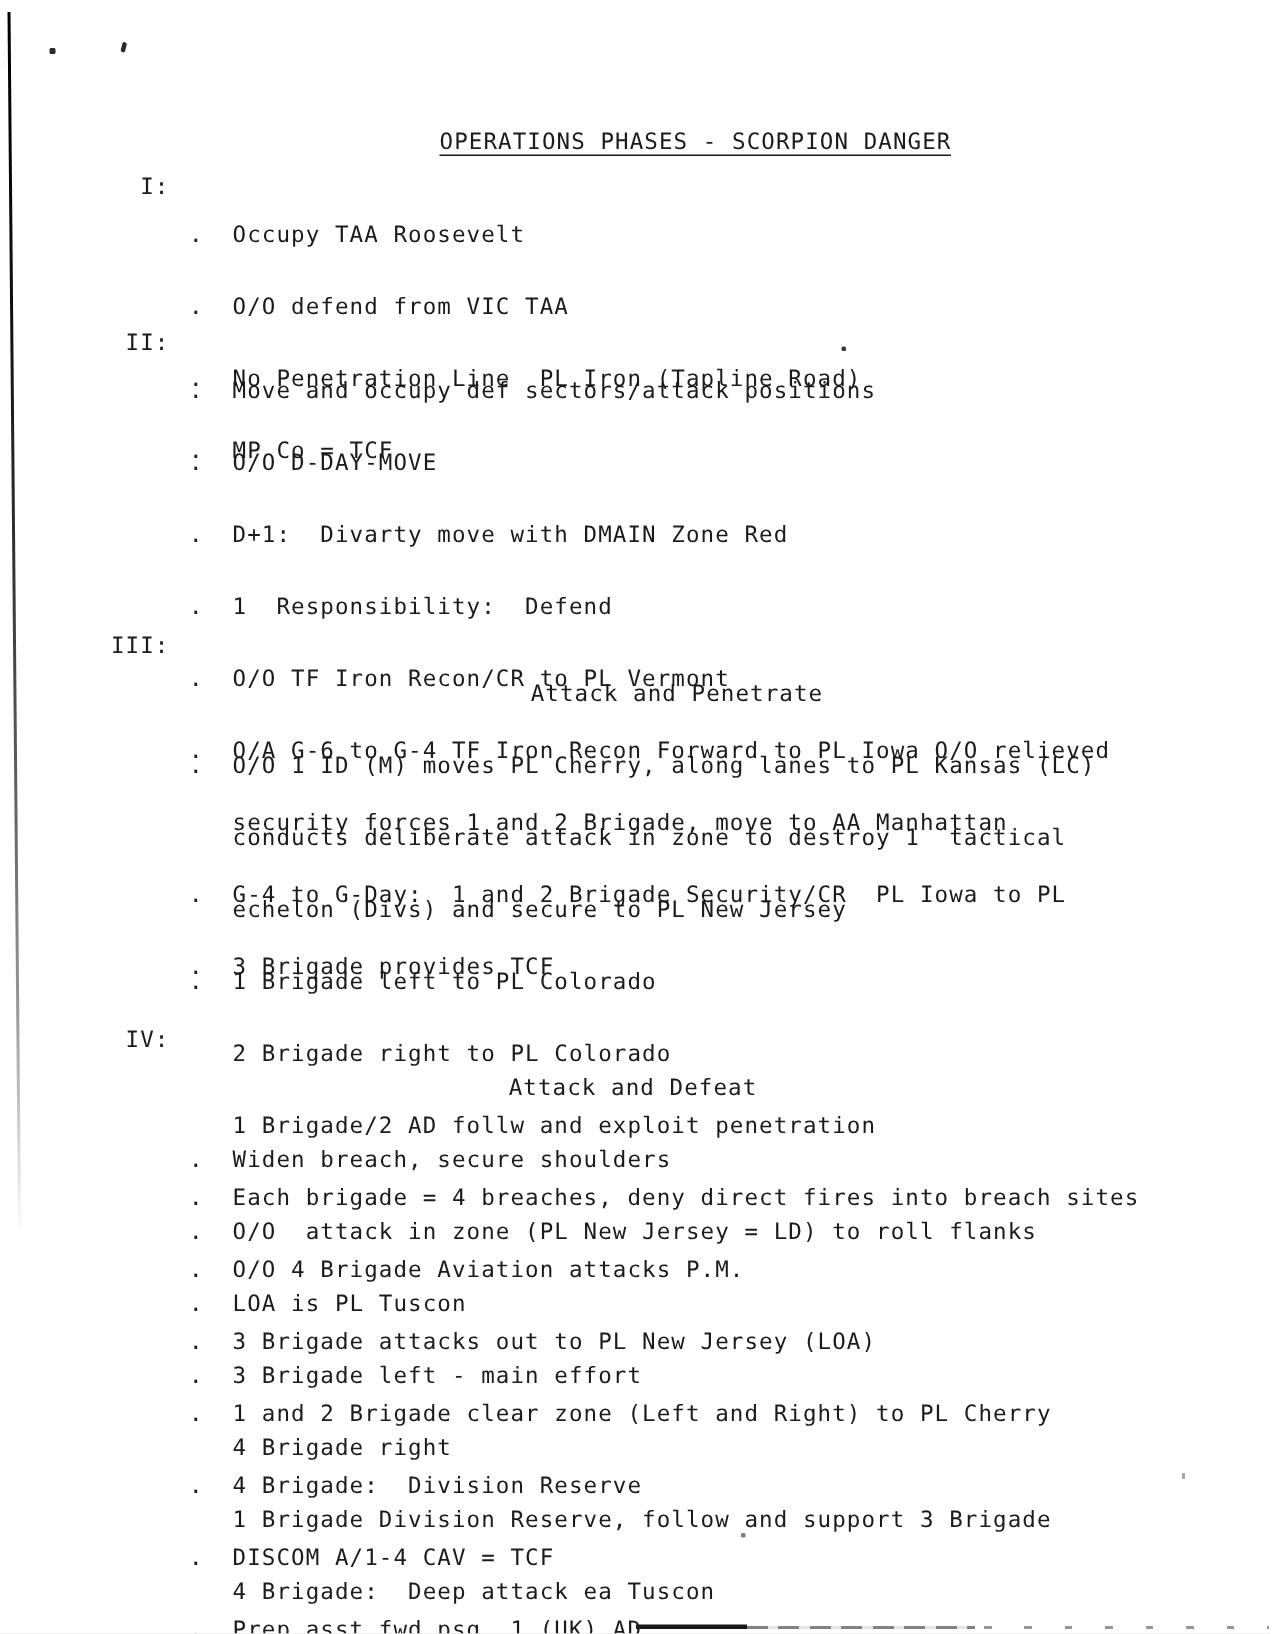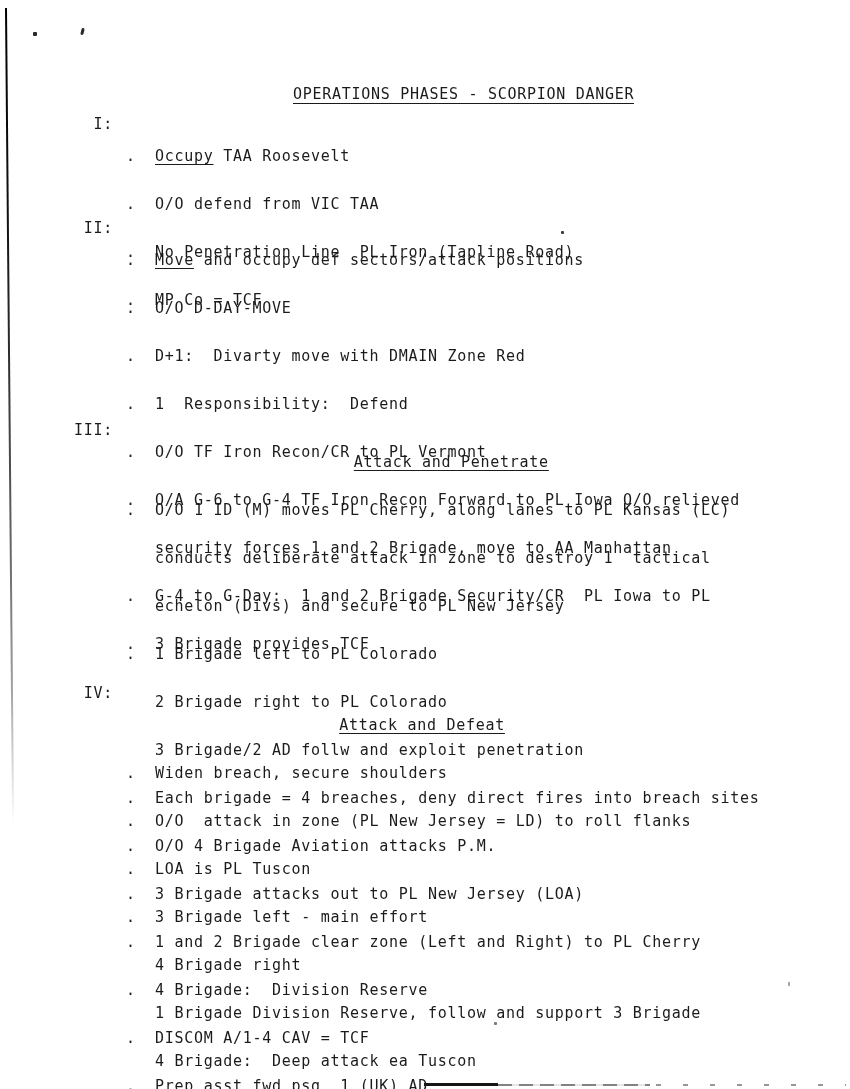--- a/index.html
+++ b/index.html
@@ -15,21 +15,21 @@
   .title span { display:inline-block; border-bottom:1.6px solid var(--ink,#1b1b1b); padding-bottom:1px; }
 
   .phase  { position:absolute; left:0; width:850px; }
   #ph1 { top:116px; } #ph2 { top:220px; } #ph3 { top:422px; } #ph4 { top:685px; }
   .plabel { position:absolute; left:36px; top:0; width:77px; text-align:right; white-space:pre; }
   .pc     { position:absolute; left:126px; top:0; white-space:pre; }
   .ln     { height:16px; white-space:pre; }
   .b      { display:inline-block; width:29px; }
   .c      { padding-left:29px; }
   .hdr    { padding-left:17px;text-align:center; }
-  .u      { text-decoration:underline; text-decoration-thickness:1.3px; text-underline-offset:2.5px; }
+  .u      { text-decoration-thickness:1.3px; text-underline-offset:2.5px; }
 
   
   .vline {
     position:absolute; left:5px; top:8px; width:1.7px; height:815px;
     transform:rotate(-0.5deg); transform-origin:top left;
     background:linear-gradient(to bottom,#000 0%,#101010 25%,#333 45%,#666 66%,#9a9a9a 82%,rgba(150,150,150,0) 100%);
   }
   .speck1 { position:absolute; left:33px; top:32px;  width:4px; height:4px; background:#2a2a2a; border-radius:1px; }
   .speck2 { position:absolute; left:81px; top:28px;  width:3px; height:7px; background:#2a2a2a; border-radius:1.5px; transform:rotate(14deg); }
   .speck3 { position:absolute; left:561px; top:231px; width:3px; height:3px; background:#3a3a3a; border-radius:1px; }
@@ -87,21 +87,21 @@
 
   <div class="phase" id="ph3">
     <div class="plabel">III:</div>
     <div class="pc">
       <div class="ln hdr"><span class="u">Attack and Penetrate</span></div>
       <div class="ln"><span class="b">.</span><span>O/O 1 ID (M) moves PL Cherry, along lanes to PL Kansas (LC)</span></div>
       <div class="ln c"><span>conducts deliberate attack in zone to destroy 1  tactical</span></div>
       <div class="ln c"><span>echelon (Divs) and secure to PL New Jersey</span></div>
       <div class="ln"><span class="b">.</span><span>1 Brigade left to PL Colorado</span></div>
       <div class="ln c"><span>2 Brigade right to PL Colorado</span></div>
-      <div class="ln c"><span>3 Brigade/2 AD follw and exploit penetration</span></div>
+      <div class="ln c"><span>1 Brigade/2 AD follw and exploit penetration</span></div>
       <div class="ln"><span class="b">.</span><span>Each brigade = 4 breaches, deny direct fires into breach sites</span></div>
       <div class="ln"><span class="b">.</span><span>O/O 4 Brigade Aviation attacks P.M.</span></div>
       <div class="ln"><span class="b">.</span><span>3 Brigade attacks out to PL New Jersey (LOA)</span></div>
       <div class="ln"><span class="b">.</span><span>1 and 2 Brigade clear zone (Left and Right) to PL Cherry</span></div>
       <div class="ln"><span class="b">.</span><span>4 Brigade:  Division Reserve</span></div>
       <div class="ln"><span class="b">.</span><span>DISCOM A/1-4 CAV = TCF</span></div>
       <div class="ln"><span class="b">.</span><span>Prep asst fwd psg  1 (UK) AD</span></div>
     </div>
   </div>
 

